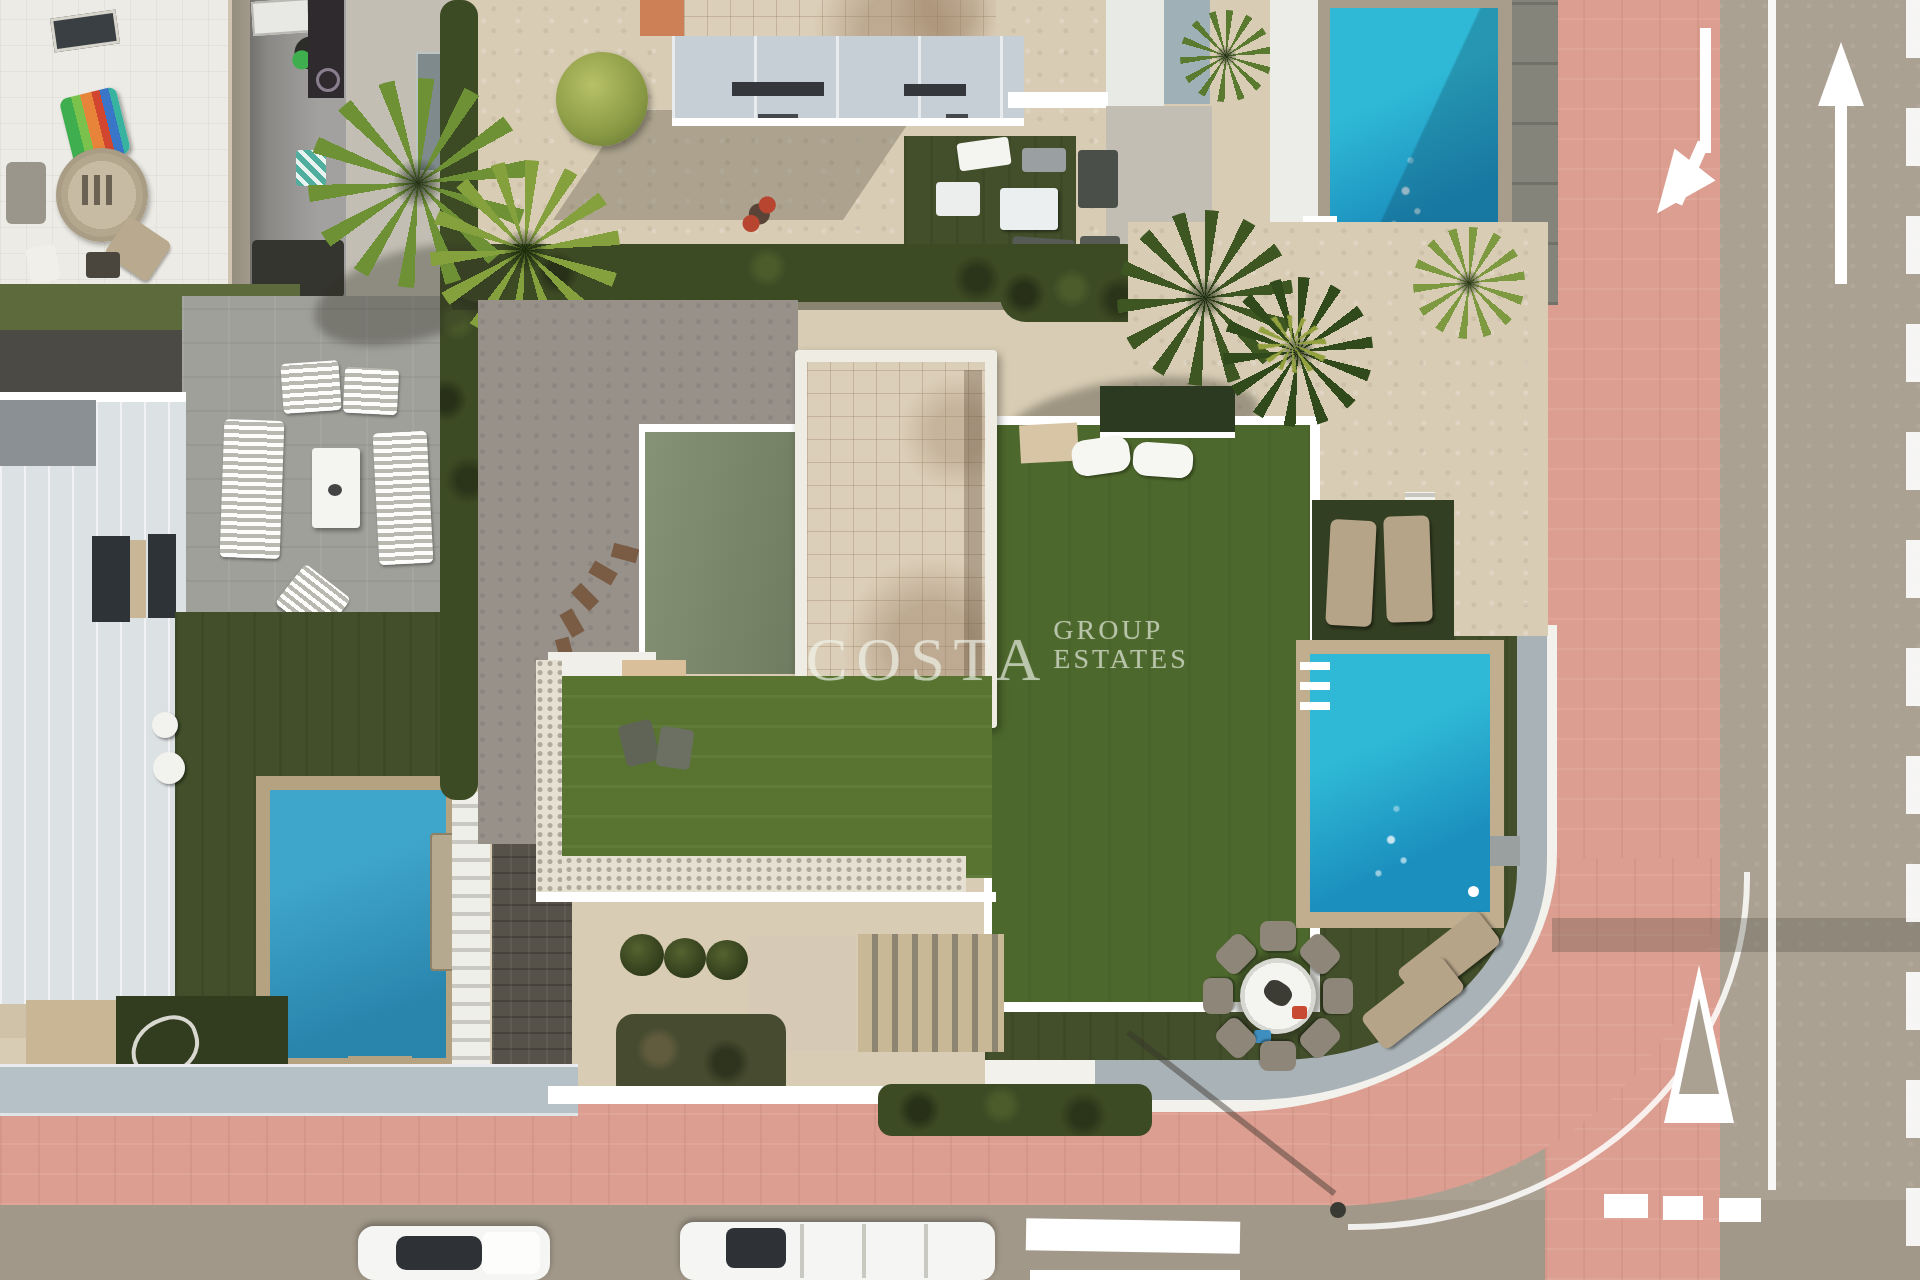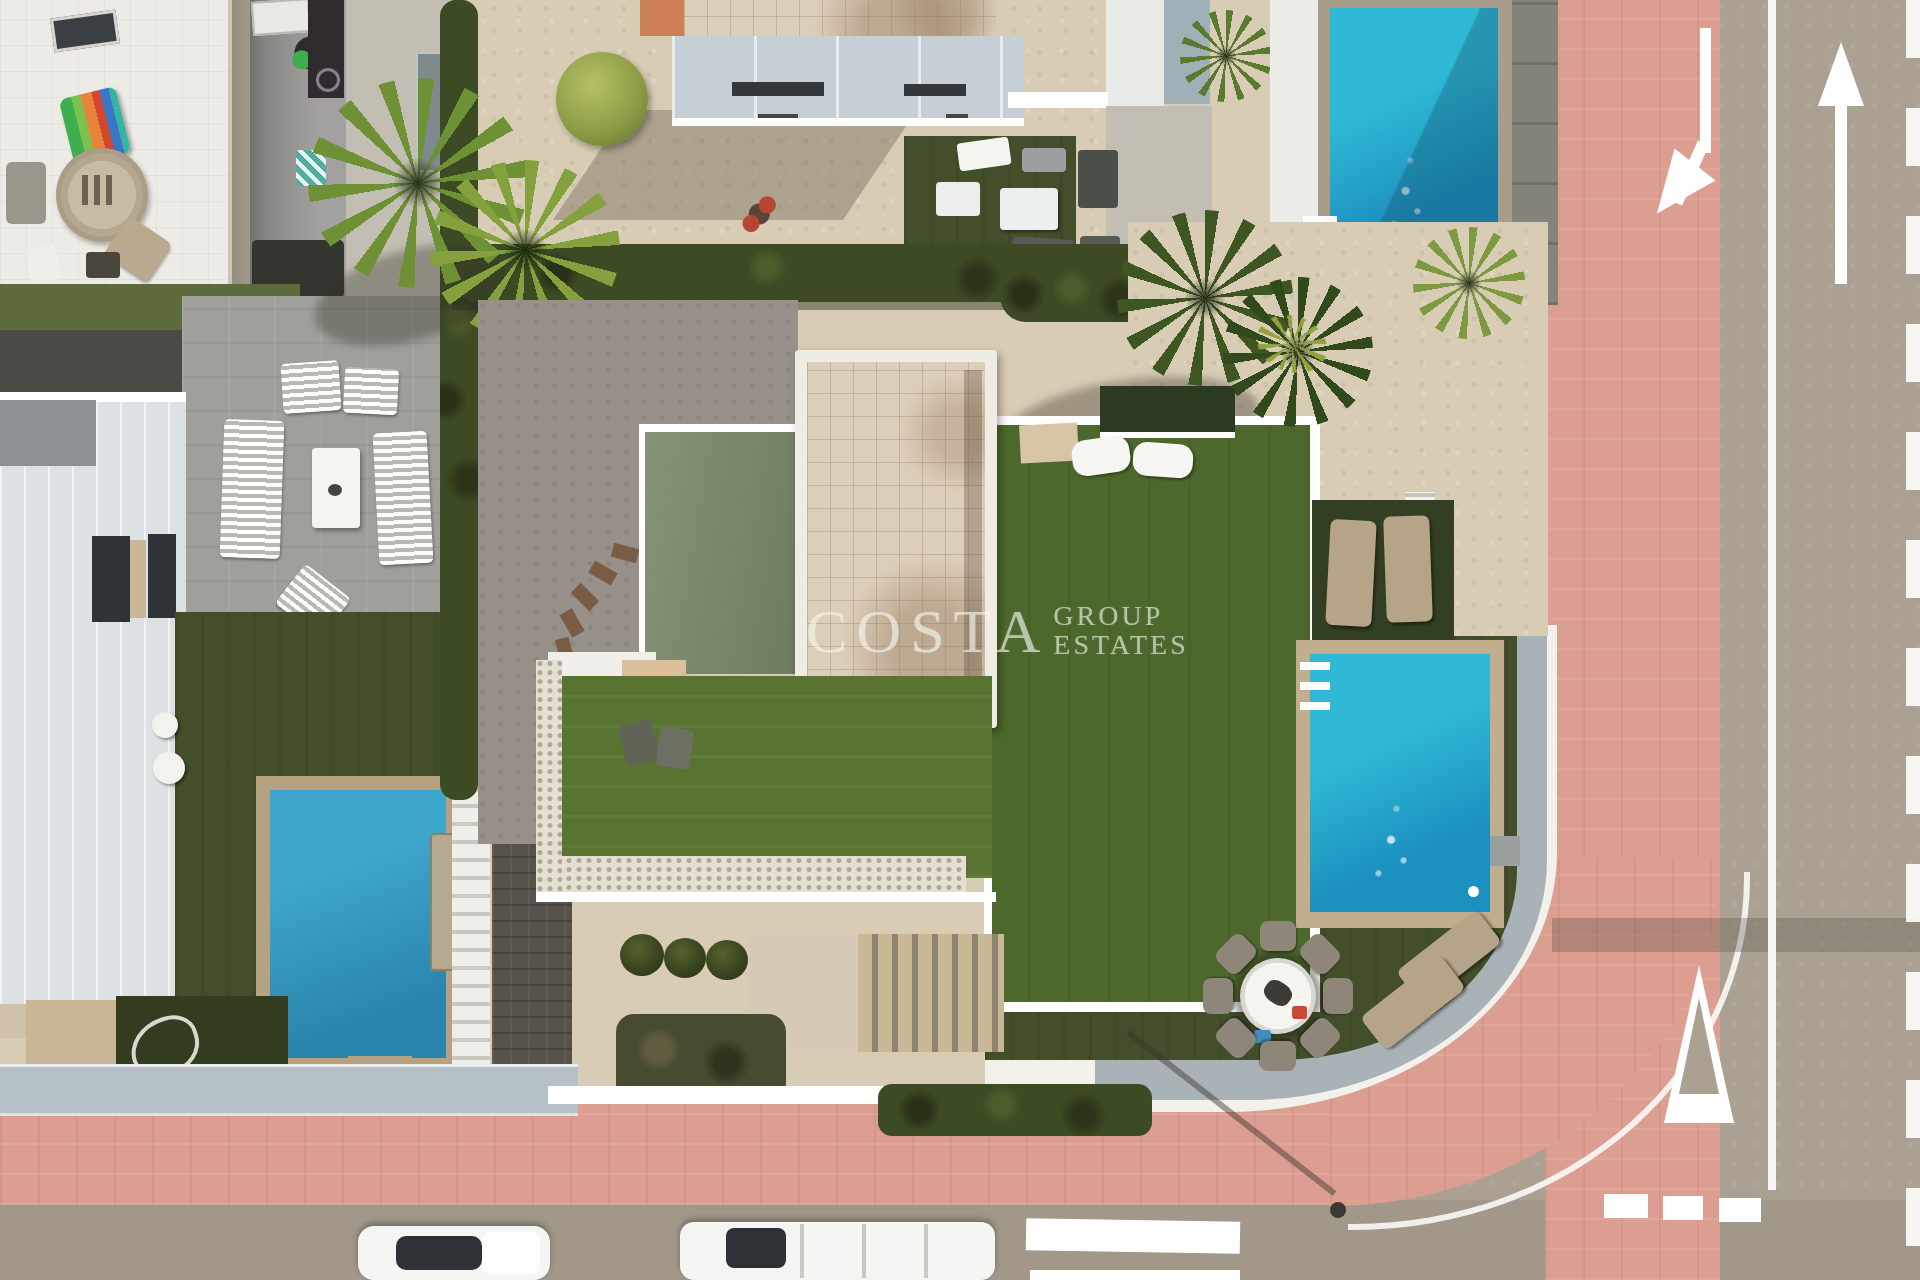--- a/index.html
+++ b/index.html
@@ -59,21 +59,21 @@
   .palm i{position:absolute;left:38%;top:38%;width:24%;height:24%;border-radius:50%;
     background:radial-gradient(circle,rgba(20,35,8,.9),rgba(20,35,8,0) 70%);}
   .slat{background:repeating-linear-gradient(0deg,#fdfdfb 0 4px,#b9b9b2 4px 8px);border-radius:5px;box-shadow:1px 2px 3px rgba(0,0,0,.35);}
   .chair{background:#8e8779;border-radius:8px;box-shadow:1px 2px 2px rgba(0,0,0,.35);}
   .lounger{background:#b6a488;border-radius:7px;box-shadow:2px 3px 3px rgba(0,0,0,.40);}
   .shadow{background:rgba(45,45,35,.35);filter:blur(4px);}
   .tri-up{width:0;height:0;}
   
   #wm{display:flex;align-items:center;color:var(--watermark,rgba(240,246,236,.62));
       font-family:"Liberation Serif",serif;text-shadow:0 0 2px rgba(255,255,255,.12);}
-  #wm .big{font-size:62px;letter-spacing:9px;font-weight:400;line-height:1;}
+  #wm .big{font-size:62px;letter-spacing:9px;font-weight:400;line-height:1;margin-top:28px;}
   #wm .side{margin-left:4px;font-size:28px;letter-spacing:3px;line-height:1.02;}
 </style>
 </head>
 <body>
 
 <div id="photo">
 
   <div class="s road" style="left:1712px;top:0;width:208px;height:1280px;"></div>
   <div class="s road" style="left:1330px;top:858px;width:590px;height:422px;"></div>
   <div class="s roadB" style="left:0;top:1200px;width:1920px;height:80px;"></div>

